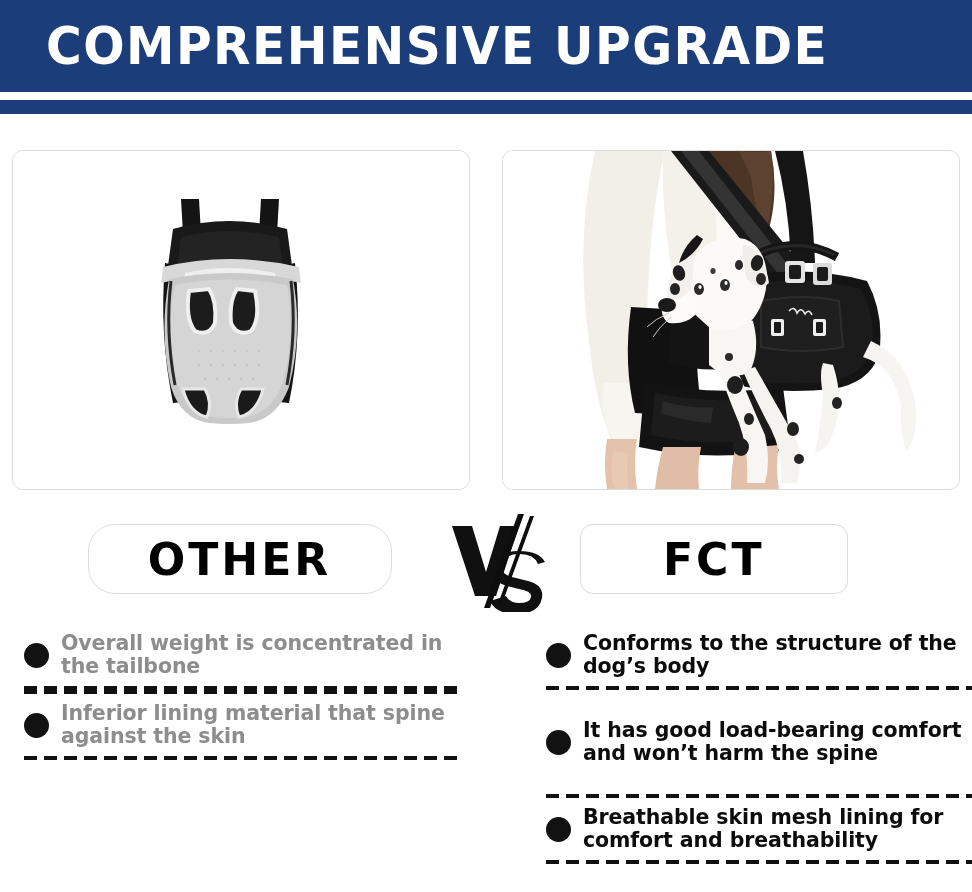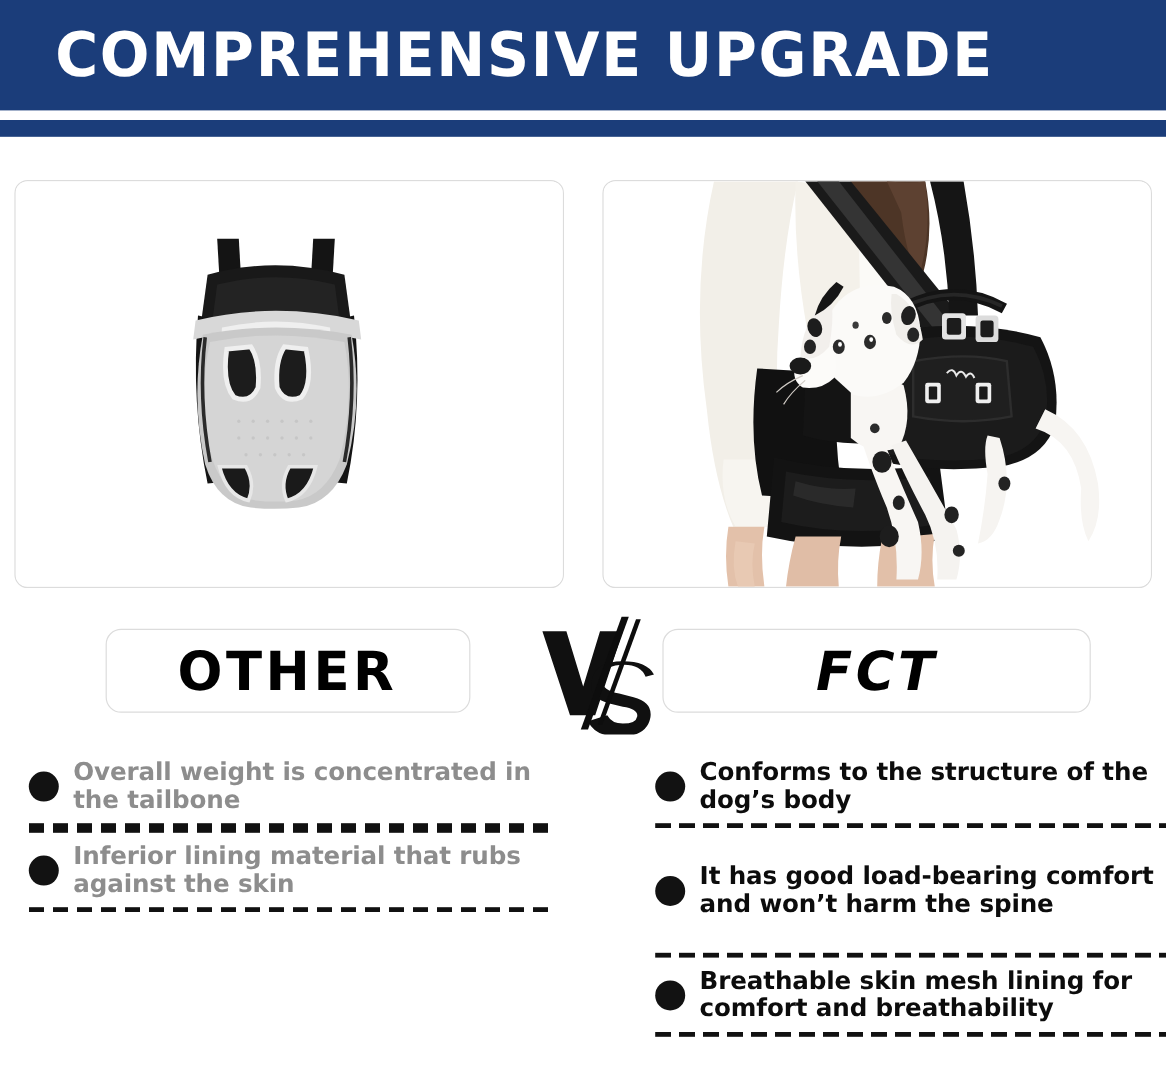--- a/index.html
+++ b/index.html
@@ -97,22 +97,22 @@
     top: 0;
     height: 70px;
     border: 1px solid #dcdcdc;
     border-radius: 13px;
     background: #ffffff;
     display: flex;
     align-items: center;
     justify-content: center;
   }
 
-  .brand-box-left  { left: 88px;  width: 304px; }
-  .brand-box-right { left: 552px; width: 357px; font-style: italic; }
+  .brand-box-left  { left: 88px;  width: 304px; border-radius: 27px; }
+  .brand-box-right { left: 580px; width: 268px; }
 
   .brand-label {
     font-family: "DejaVu Sans", sans-serif;
     font-weight: bold;
     font-size: 45px;
     letter-spacing: 3px;
     color: #000000;
     line-height: 1;
     transform: scaleX(0.98);
     white-space: nowrap;
@@ -416,21 +416,21 @@
       <div class="brow brow-h2">
         <span class="bdot"></span>
         <span class="btext">Overall weight is concentrated in the tailbone</span>
       </div>
       <div class="dashline"></div>
 
       <div class="dashline"></div>
 
       <div class="brow brow-h2">
         <span class="bdot"></span>
-        <span class="btext">Inferior lining material that rubs against the skin</span>
+        <span class="btext">Inferior lining material that spine against the skin</span>
       </div>
       <div class="dashline"></div>
     </div>
 
     <div class="bcol bcol-right">
       <div class="brow brow-h2">
         <span class="bdot"></span>
         <span class="btext">Conforms to the structure of the dog’s body</span>
       </div>
       <div class="dashline"></div>

